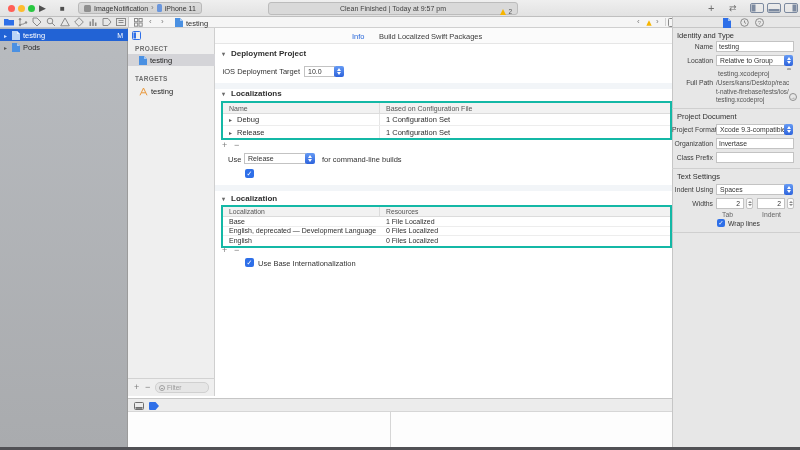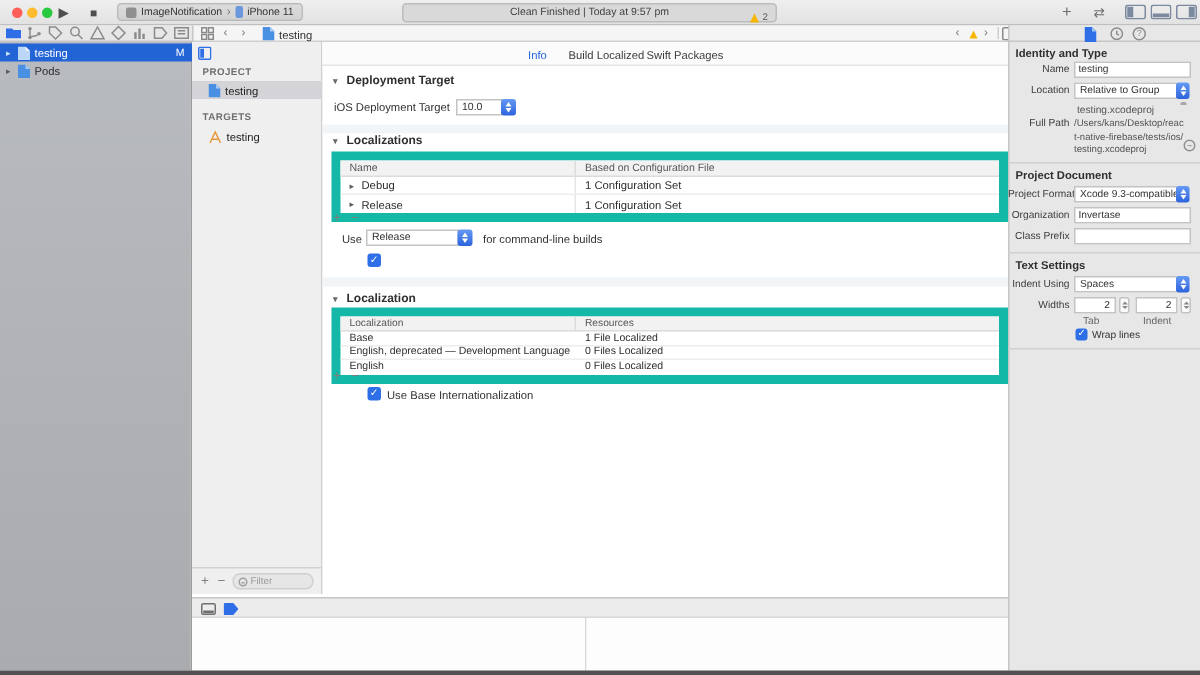--- a/index.html
+++ b/index.html
@@ -51,37 +51,37 @@
   .sech{position:absolute;font-size:8px;font-weight:bold;color:#2f2f2f;display:flex;gap:4px;align-items:center}
   .sech .disc{color:#6a6a6a;font-size:6px}
   .lbl{font-size:7.5px;color:#333}
   .field{background:#fff;border:1px solid #c3c3c3;font-size:7px;color:#333;padding:0 3px;line-height:9px;height:11px;overflow:hidden;white-space:nowrap}
   .combo{display:flex;align-items:stretch}
   .combo-btn{width:10px;height:11px;background:linear-gradient(#659af4,#2d63dc);border-radius:2px;position:relative;flex:none;margin-left:-1px}
   .combo-btn::before{content:"";position:absolute;left:3px;top:2px;border-left:2px solid transparent;border-right:2px solid transparent;border-bottom:3px solid #fff}
   .combo-btn::after{content:"";position:absolute;left:3px;bottom:2px;border-left:2px solid transparent;border-right:2px solid transparent;border-top:3px solid #fff}
   .checkbox{width:9px;height:9px;background:#2e6fe8;border-radius:2px;color:#fff;font-size:7px;line-height:9px;text-align:center;display:inline-block}
   .note{font-size:7.5px;color:#9b9b9b}
-  .tbl{position:absolute;border:6px solid #14b8a6;background:#fff}
+  .tbl{position:absolute;border:2px solid #14b8a6;background:#fff}
   .thead{display:flex;background:#f2f2f2;border-bottom:1px solid #dcdcdc;font-size:7px;color:#555}
   .trow{display:flex;border-bottom:1px solid #ededed;font-size:7.5px;color:#2e2e2e}
   .trow:last-child{border-bottom:none}
   .c1{width:157px;padding-left:6px;border-right:1px solid #e6e6e6;overflow:hidden;white-space:nowrap;display:flex;align-items:center;gap:3px}
   .thead .c1{border-right:1px solid #dcdcdc}
   .c2{flex:1;padding-left:6px;overflow:hidden;white-space:nowrap;display:flex;align-items:center}
   .h11 .thead{height:11px}.h11 .trow{height:12px}
   .h10 .thead{height:10px;font-size:6.8px}.h10 .trow{height:9.5px;font-size:7px}
   
   .dbgbar{left:128px;top:398px;width:544px;height:14px;background:#ececec;border-top:1px solid #c6c6c6;border-bottom:1px solid #d6d6d6}
   .bpico{width:10px;height:8px;background:#2e6fe8;border-radius:1px;clip-path:polygon(0 0,65% 0,100% 50%,65% 100%,0 100%)}
   .pane{background:#fdfdfd}
   .strip{left:0;top:447px;width:800px;height:3px;background:#515155}
   
   .inspector{left:672px;top:28px;width:128px;height:419px;background:#e7e7e7;border-left:1px solid #c6c6c6}
-  .ihdr{position:absolute;font-size:7.5px;font-weight:bold;color:#2f2f2f}
+  .ihdr{position:absolute;font-size:7.5px;font-weight:normal;color:#2f2f2f}
   .ilbl{position:absolute;width:41px;text-align:right;font-size:6.8px;color:#3d3d3d;white-space:nowrap}
   .ifield{position:absolute;background:#fff;border:1px solid #c3c3c3;height:11px;font-size:6.8px;color:#333;padding:0 2px;line-height:9px;overflow:hidden;white-space:nowrap}
   .icombo{position:absolute;display:flex}
   .icombo .field{font-size:6.8px}
   .ival{position:absolute;font-size:6.8px;color:#555}
   .path{width:74px;font-size:6.4px;line-height:8.5px;color:#555;word-break:break-all}
   .idiv{position:absolute;left:672px;width:128px;height:1px;background:#cfcfcf}
   .stepper{width:7px;height:11px;border:1px solid #c3c3c3;background:#fbfbfb;border-radius:2px;position:relative;flex:none;margin-left:2px}
   .stepper::before{content:"";position:absolute;left:1px;top:2px;border-left:2px solid transparent;border-right:2px solid transparent;border-bottom:2.5px solid #8a8a8a}
   .stepper::after{content:"";position:absolute;left:1px;bottom:2px;border-left:2px solid transparent;border-right:2px solid transparent;border-top:2.5px solid #8a8a8a}
@@ -313,21 +313,21 @@
   <span class="tab on abs" style="left:352px;top:32px">Info</span>
   <span class="tab abs" style="left:379px;top:32px">Build Localized</span>
   <span class="tab abs" style="left:431px;top:32px">Swift Packages</span>
 
   <div class="band" style="top:83px"></div>
   <div class="band" style="top:185px"></div>
 
   
   <div class="sech abs" style="left:222px;top:49px">
     <span class="disc">▾</span>
-    <span>Deployment Target</span>
+    <span>Deployment Project</span>
   </div>
   <span class="lbl abs" style="left:215px;top:67px;width:85px;text-align:right">iOS Deployment Target</span>
   <div class="combo abs" style="left:304px;top:66px">
     <div class="field" style="width:31px">10.0</div>
     <div class="combo-btn"></div>
   </div>
 
   
   <div class="sech abs" style="left:222px;top:89px">
     <span class="disc">▾</span>

